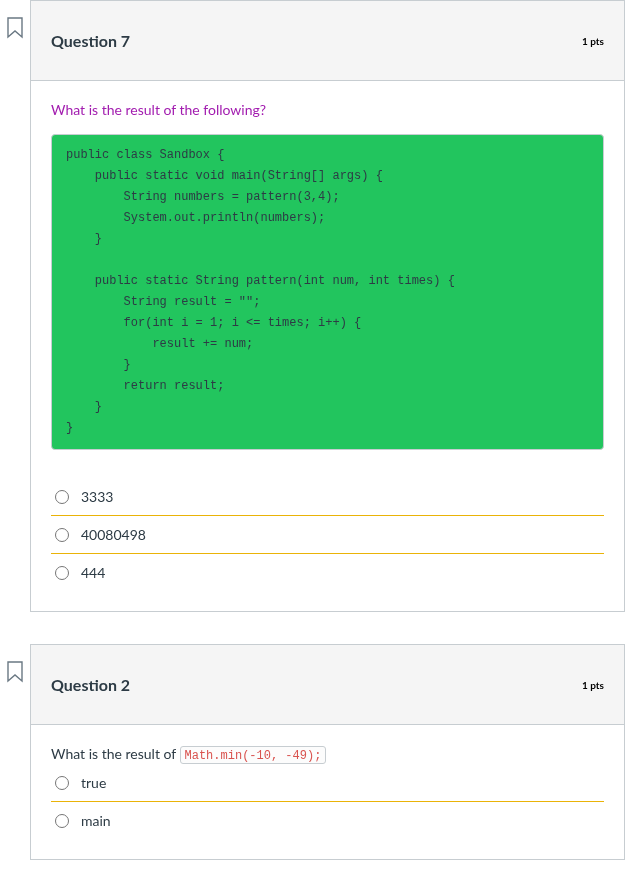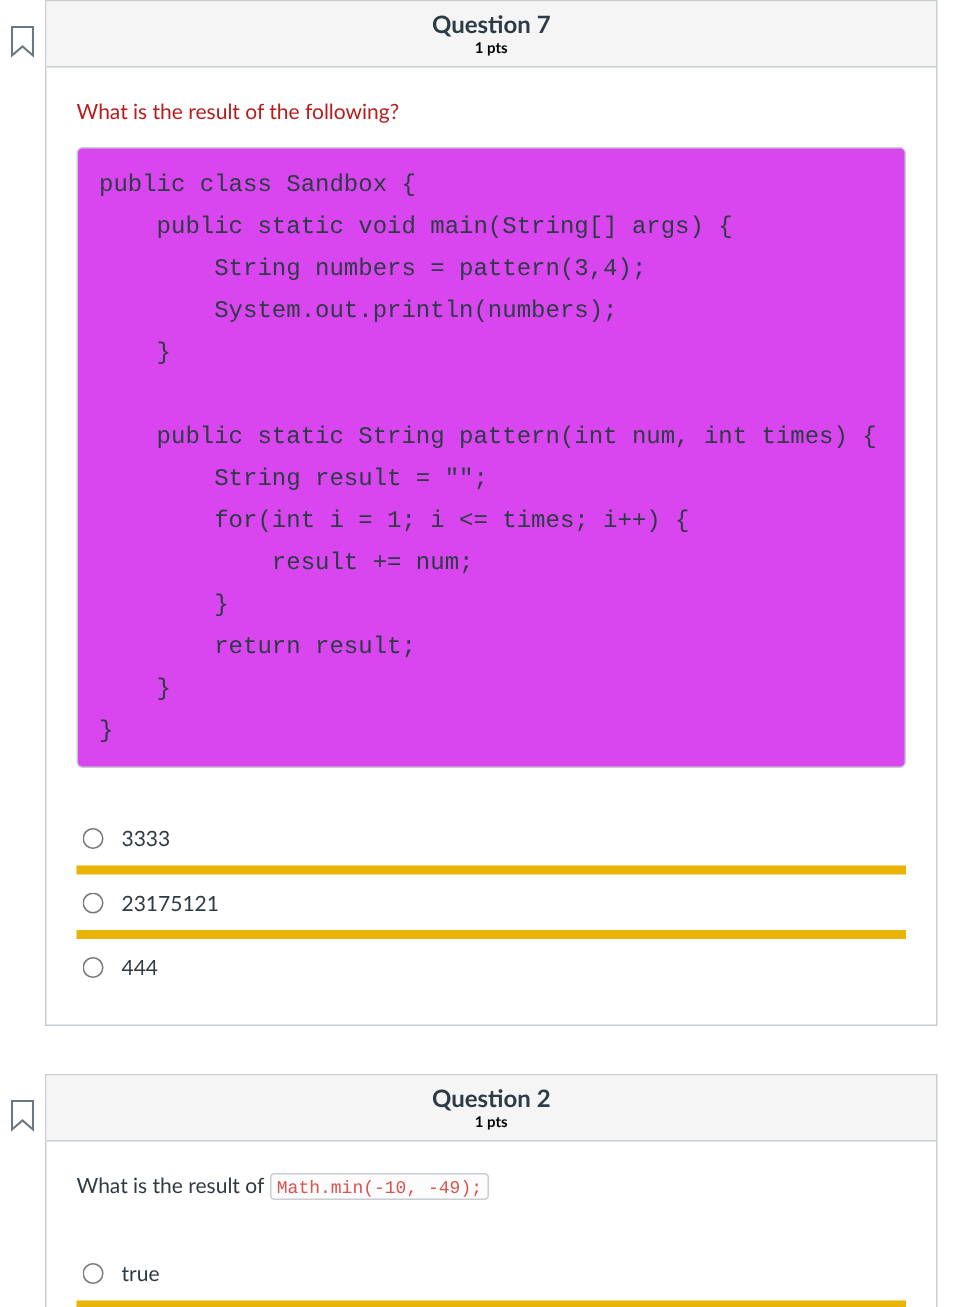--- a/index.html
+++ b/index.html
@@ -14,78 +14,76 @@
     .question-card {
       border: 1px solid #c7cdd1;
       margin: 0 16px 32px 30px;
       position: relative;
       background: #fff;
     }
     .question-header {
       display: flex;
       justify-content: space-between;
       align-items: center;
-      padding: 6px 20px;
+      padding: 30px 20px;
       border-bottom: 1px solid #c7cdd1;
       background: #f5f5f5;
-      flex-direction: column;
     }
     .question-title {
       font-weight: 700;
       font-size: 16px;
       color: #2d3b45;
     }
     .question-pts {
       font-weight: 700;
       font-size: 10px;
       color: #000000;
     }
     .question-body {
       padding: 20px;
     }
     .prompt {
       font-size: 14px;
-      color: #b91c1c;
+      color: #a21caf;
       margin-bottom: 16px;
     }
     .prompt-2 {
       font-size: 14px;
       color: #2d3b45;
-      margin-bottom: 30px;
     }
     .code-block {
       border: 1px solid #c7cdd1;
       border-radius: 4px;
       padding: 10px 14px;
       font-family: Menlo, Monaco, Consolas, "Courier New", monospace;
-      font-size: 16px;
+      font-size: 12px;
       line-height: 1.75;
       color: #2d3b45;
       white-space: pre;
-      background: #d946ef;
+      background: #22c55e;
       margin-bottom: 28px;
       overflow-x: auto;
     }
     .inline-code {
       border: 1px solid #c7cdd1;
       border-radius: 3px;
       padding: 2px 4px 0px 4px;
       font-family: Menlo, Monaco, Consolas, "Courier New", monospace;
       font-size: 12px;
       color: #d9534f;
       background: #fcfcfc;
       display: inline-block;
       vertical-align: baseline;
     }
     .answers { }
     .answer-row {
       display: flex;
       align-items: center;
       padding: 10px 4px;
-      border-bottom: 6px solid #eab308;
+      border-bottom: 1px solid #eab308;
     }
     .answer-row:last-child {
       border-bottom: none;
       align-items: center;
     }
     .answer-row input[type="radio"] {
       width: 14px;
       height: 14px;
       margin-right: 12px;
       accent-color: #2d3b45;
@@ -136,21 +134,21 @@
         return result;
     }
 }</div>
     <div class="answers">
       <label class="answer-row">
         <input type="radio" name="q7" style="">
         <span class="answer-label">3333</span>
       </label>
       <label class="answer-row">
         <input type="radio" name="q7" style="">
-        <span class="answer-label">23175121</span>
+        <span class="answer-label">40080498</span>
       </label>
       <label class="answer-row">
         <input type="radio" name="q7" style="">
         <span class="answer-label">444</span>
       </label>
     </div>
   </div>
 </div>
 
 <div class="question-card" style="margin-bottom:0;">
@@ -167,22 +165,18 @@
     <p class="prompt-2">
       <span>What is the result of </span><span class="inline-code">Math.min(-10, -49);</span>
     </p>
     <div class="answers">
       <label class="answer-row">
         <input type="radio" name="q8" style="">
         <span class="answer-label">true</span>
       </label>
       <label class="answer-row">
         <input type="radio" name="q8" style="">
-        <span class="answer-label">-10</span>
-      </label>
-      <label class="answer-row">
-        <input type="radio" name="q8" style="">
         <span class="answer-label">main</span>
       </label>
 
     </div>
   </div>
 </div>
 
 </body></html>

